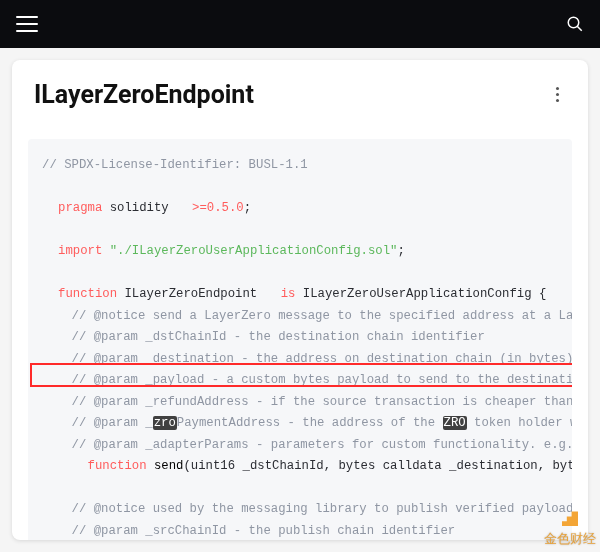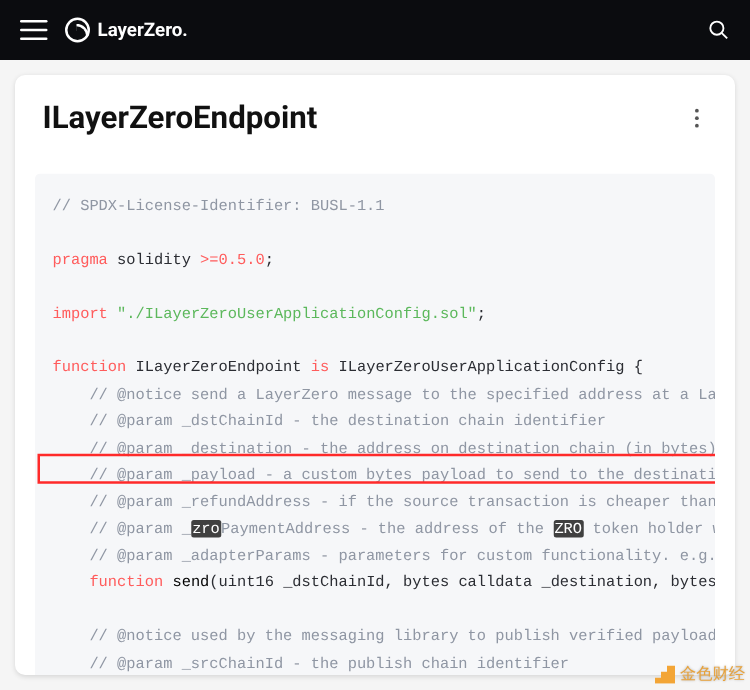--- a/index.html
+++ b/index.html
@@ -108,21 +108,21 @@
       padding: 16px 0 16px 14px;
       font-family: "SFMono-Regular", Consolas, "Liberation Mono", Menlo, monospace;
       font-size: 12.3px;
       line-height: 1.75;
       color: #2b2d33;
       white-space: pre;
       overflow: hidden;
       position: relative;
     }
     .comment { color: #8f96a3; }
-    .kw { color: #ff5c5c; }
+    .kw { color: #ff5c5c; margin-left: 16px; }
     .kw2 { color: #000000; }
     .str { color: #5cb85c; }
     .hl {
       background: #404040;
       color: #fff;
       border-radius: 2px;
       padding: 0 1px;
     }
     .redbox {
       position: absolute;
@@ -132,40 +132,37 @@
     .watermark {
       position: absolute;
       right: 4px;
       bottom: 4px;
       font-size: 13px;
       color: #e8a23a;
       display: flex;
       align-items: center;
       gap: 4px;
       text-shadow: 0 0 2px rgba(0,0,0,0.3);
+      flex-direction: column;
     }
     .watermark .wm-icon {
       width: 16px; height: 16px;
       background: #f3a536;
       display: inline-block;
       clip-path: polygon(0 70%, 30% 70%, 30% 40%, 60% 40%, 60% 10%, 100% 10%, 100% 100%, 0 100%);
     }
   </style>
 </head>
 <body>
 
 <div class="topbar">
   <div class="hamburger">
     <span></span>
       <span></span>
       <span></span>
-  </div>
-  <div class="brand">
-    <span class="brand-logo"></span>
-    <span>LayerZero.</span>
   </div>
   <div class="topbar-spacer"></div>
   <div class="search-icon">
     <svg viewBox="0 0 24 24">
         <circle cx="10" cy="10" r="7"></circle>
         <line x1="15" y1="15" x2="21" y2="21"></line>
       </svg>
   </div>
 </div>
 

